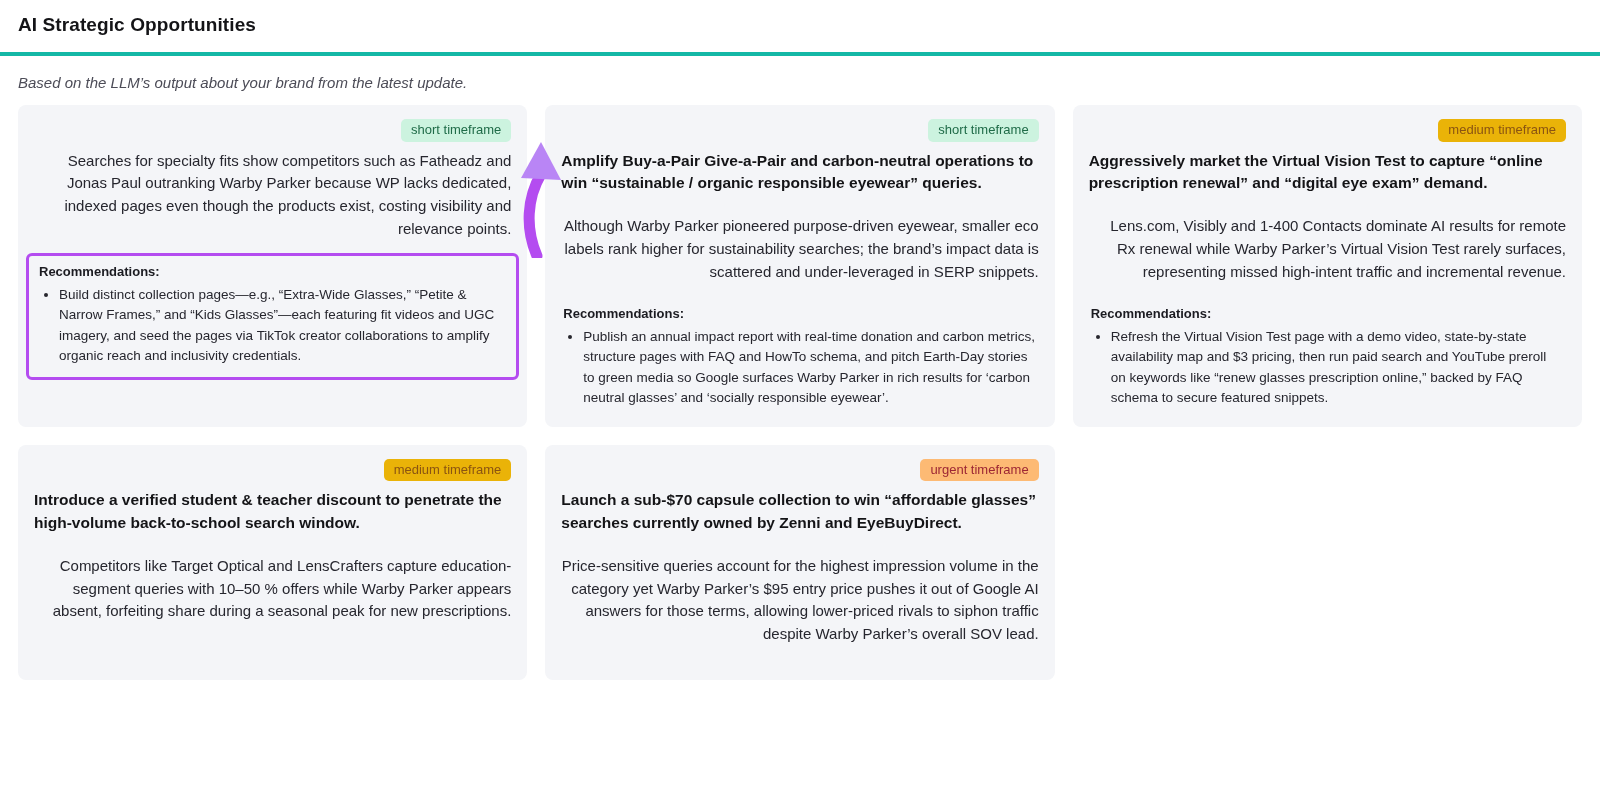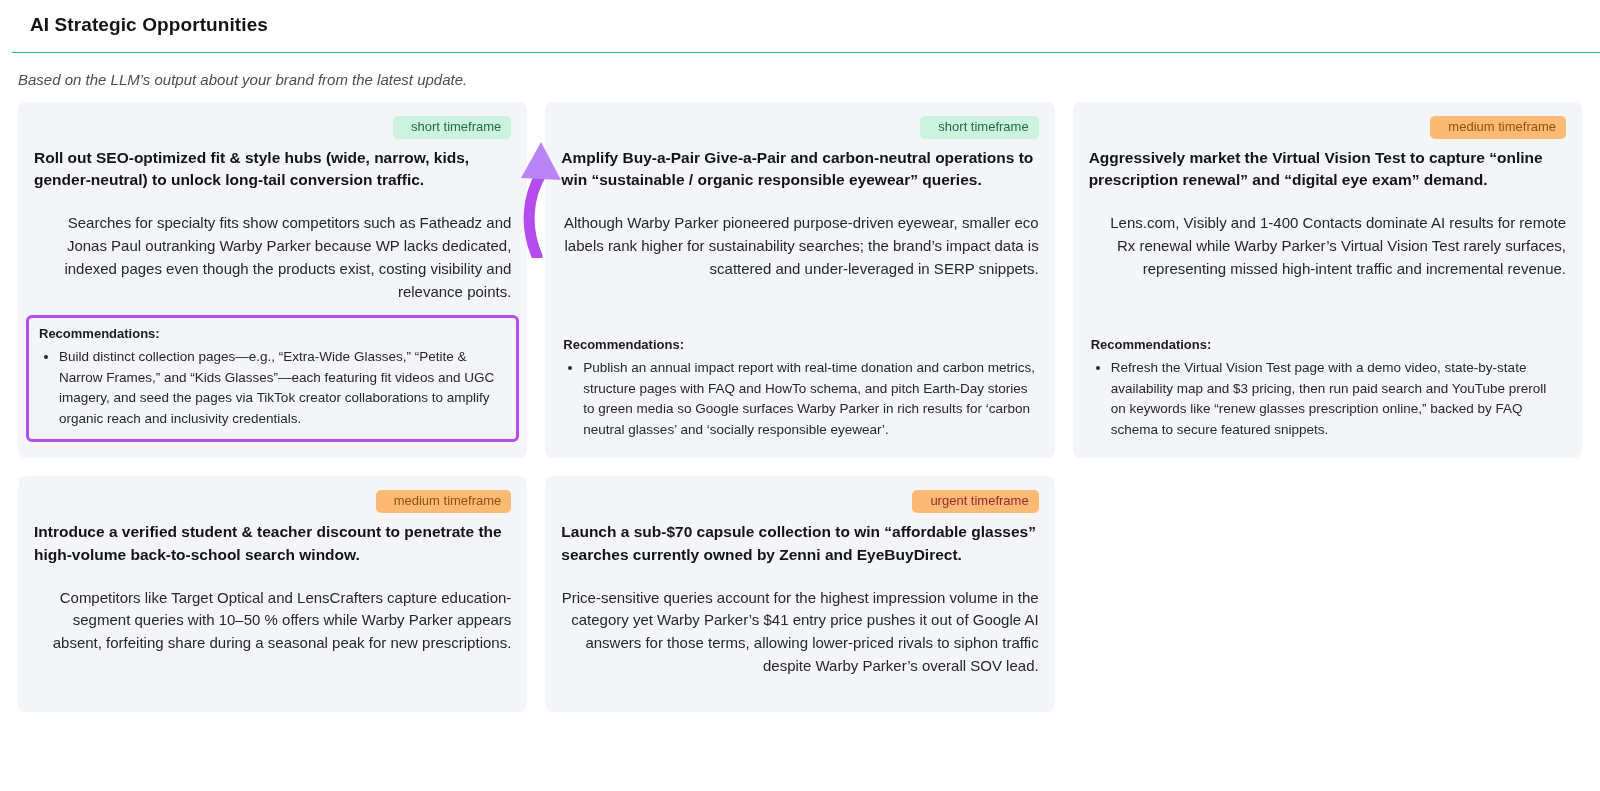--- a/index.html
+++ b/index.html
@@ -11,22 +11,21 @@
     color: #1d1d23;
   }
   body {
     width: 1600px;
     height: 791px;
     overflow: hidden;
     position: relative;
   }
   .page-header {
     padding: 14px 18px 16px 18px;
-    border-bottom: 1px solid #14b8a6;
-    margin-left: 12px;
+    border-bottom: 4px solid #14b8a6;
   }
   .page-title {
     font-size: 19px;
     font-weight: bold;
     letter-spacing: 0.1px;
     color: #141417;
     margin: 0;
   }
   .subtitle-row {
     padding: 18px 18px 14px 18px;
@@ -50,27 +49,27 @@
     display: flex;
     flex-direction: column;
   }
   .badge-row {
     display: flex;
     justify-content: flex-end;
     margin-bottom: 8px;
   }
   .badge {
     font-size: 13px;
-    padding: 3px 10px 4px 18px;
+    padding: 3px 10px 4px 10px;
     border-radius: 5px;
     line-height: 1.2;
     white-space: nowrap;
   }
   .badge-short { background: #ccf3df; color: #1f6b48; }
-  .badge-medium { background: #fdba74; color: #8a5412; }
+  .badge-medium { background: #eab308; color: #8a5412; }
   .badge-urgent { background: #fdba74; color: #9c2634; }
 
   .card-title {
     font-size: 15.5px;
     font-weight: bold;
     line-height: 1.47;
     color: #141417;
     margin: 0 0 20px 0;
   }
   .card-body {
@@ -128,21 +127,20 @@
 <div class="subtitle-row">
   <div class="subtitle">Based on the LLM’s output about your brand from the latest update.</div>
 </div>
 
 <div class="grid">
 
   <div class="card">
     <div class="badge-row">
       <span class="badge badge-short">short timeframe</span>
     </div>
-    <div class="card-title">Roll out SEO-optimized fit &amp; style hubs (wide, narrow, kids, gender-neutral) to unlock long-tail conversion traffic.</div>
     <div class="card-body">Searches for specialty fits show competitors such as Fatheadz and Jonas Paul outranking Warby Parker because WP lacks dedicated, indexed pages even though the products exist, costing visibility and relevance points.</div>
     <div class="rec-box highlight">
       <div class="rec-label">Recommendations:</div>
       <ul class="rec-list">
         <li>Build distinct collection pages—e.g., “Extra-Wide Glasses,” “Petite &amp; Narrow Frames,” and “Kids Glasses”—each featuring fit videos and UGC imagery, and seed the pages via TikTok creator collaborations to amplify organic reach and inclusivity credentials.</li>
       </ul>
     </div>
   </div>
 
   <div class="card">
@@ -183,21 +181,21 @@
     </div>
     <div class="card-title">Introduce a verified student &amp; teacher discount to penetrate the high-volume back-to-school search window.</div>
     <div class="card-body">Competitors like Target Optical and LensCrafters capture education-segment queries with 10–50 % offers while Warby Parker appears absent, forfeiting share during a seasonal peak for new prescriptions.</div>
   </div>
 
   <div class="card">
     <div class="badge-row">
       <span class="badge badge-urgent">urgent timeframe</span>
     </div>
     <div class="card-title">Launch a sub-$70 capsule collection to win “affordable glasses” searches currently owned by Zenni and EyeBuyDirect.</div>
-    <div class="card-body">Price-sensitive queries account for the highest impression volume in the category yet Warby Parker’s $41 entry price pushes it out of Google AI answers for those terms, allowing lower-priced rivals to siphon traffic despite Warby Parker’s overall SOV lead.</div>
+    <div class="card-body">Price-sensitive queries account for the highest impression volume in the category yet Warby Parker’s $95 entry price pushes it out of Google AI answers for those terms, allowing lower-priced rivals to siphon traffic despite Warby Parker’s overall SOV lead.</div>
   </div>
 
   <div class="card empty"></div>
 
 </div>
 
 <svg class="arrow-annotation" viewBox="0 0 70 130">
   <path d="M40,128 C28,100 30,70 44,46" stroke="#b44cf0" stroke-width="11" fill="none" stroke-linecap="round"></path>
   <path d="M44,14 L64,52 L24,50 Z" fill="#b985f5"></path>
 </svg>

